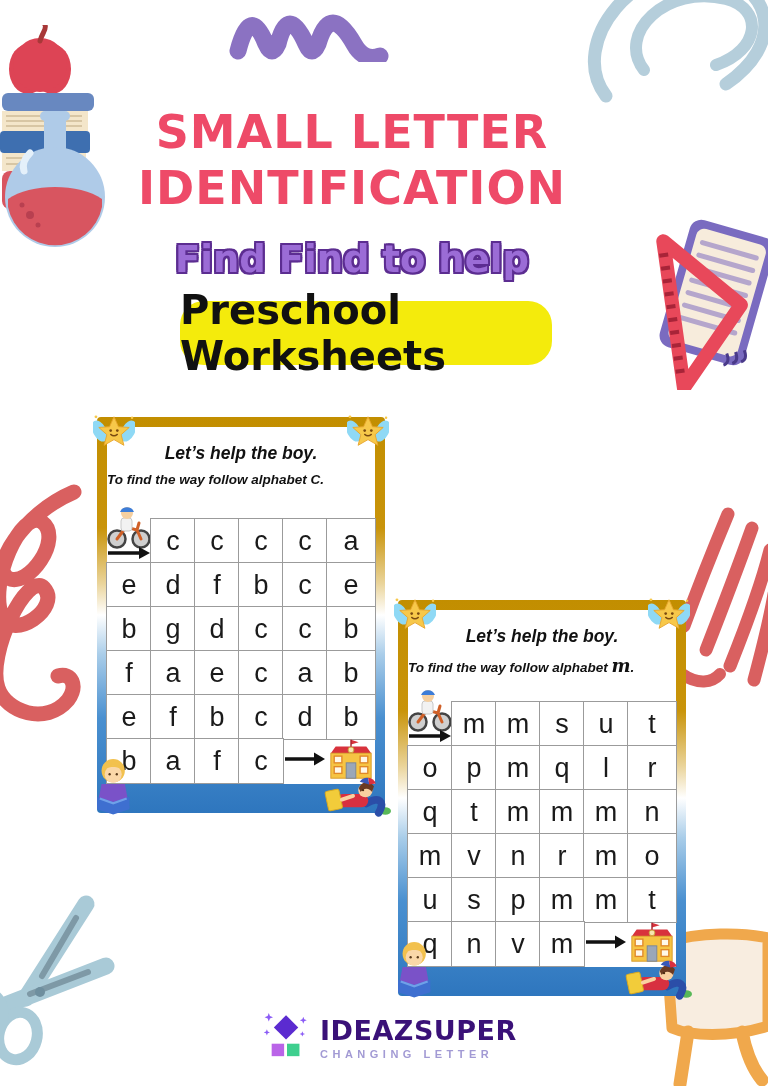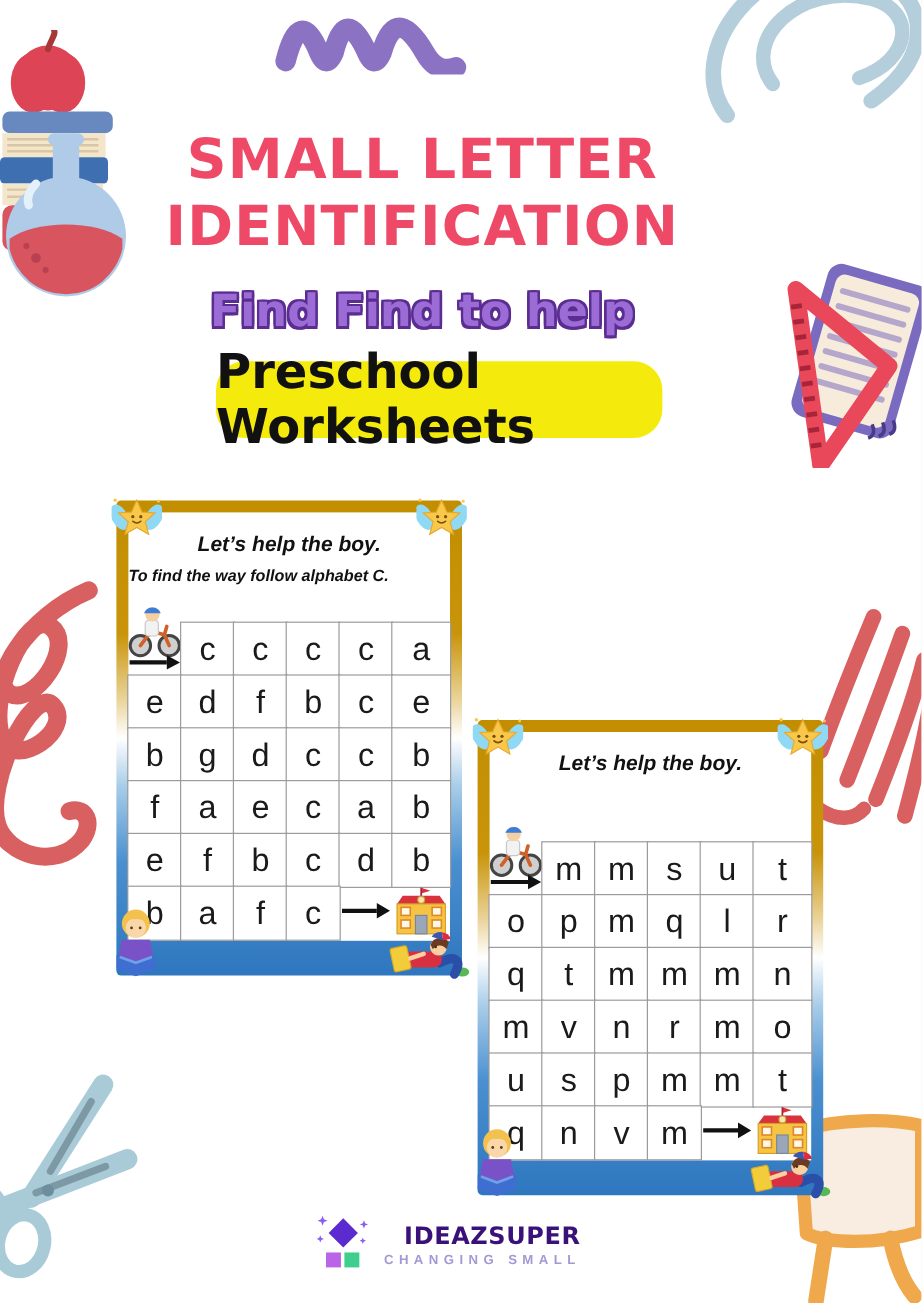--- a/index.html
+++ b/index.html
@@ -44,21 +44,21 @@
   .cell.special svg{overflow:visible;}
   .cell .bike-wrap{position:absolute;left:-1px;bottom:0;}
   .star{position:absolute;top:-4px;z-index:3;}
   .star.sl{left:-4px;} .star.sr{right:-4px;}
   .reader-left{position:absolute;left:-8px;bottom:-6px;z-index:3;}
   .reader-right{position:absolute;right:-6px;bottom:-8px;z-index:3;}
 
   
   .logo{position:absolute;left:264px;top:1012px;display:flex;align-items:center;gap:10px;}
   .logo-text{display:flex;flex-direction:column;}
-  .logo-name{font-family:"DejaVu Sans",sans-serif;font-weight:800;font-size:20px;color:#3A1178;letter-spacing:0.5px;text-align:right;}
+  .logo-name{font-family:"DejaVu Sans",sans-serif;font-weight:800;font-size:27px;color:#3A1178;letter-spacing:0.5px;text-align:right;}
   .logo-tagline{font-size:11px;font-weight:600;letter-spacing:4.5px;color:#A29AD4;margin-top:2px;}
 </style>
 </head>
 <body>
 
 <div class="canvas">
 
   <svg class="deco" style="left:0;top:25px" width="190" height="225" viewBox="0 0 190 225">
     <ellipse cx="28" cy="44" rx="19" ry="25" fill="#DD4455"></ellipse>
     <ellipse cx="52" cy="44" rx="19" ry="25" fill="#DD4455"></ellipse>
@@ -293,20 +293,21 @@
     <circle cx="18.5" cy="18.5" r="1.4" fill="#7A4A10"></circle>
     <circle cx="25.5" cy="18.5" r="1.4" fill="#7A4A10"></circle>
     <path d="M18.5 22.5 Q22 25.5 25.5 22.5" stroke="#7A4A10" stroke-width="1.4" fill="none" stroke-linecap="round"></path>
     <circle cx="3" cy="4" r="1.5" fill="#F7C84A"></circle>
     <circle cx="41" cy="5" r="1.3" fill="#F7C84A"></circle>
   </svg>
 </span>
     <div class="card-inner">
       <div class="card-head">
         <div class="card-title">Let’s help the boy.</div>
+        <div class="card-instruction"><span>To find the way follow alphabet </span><span class="target-letter">m</span><span>.</span></div>
       </div>
       <div class="grid">
           <div class="cell special">
   <span class="bike-wrap">
     <svg width="46" height="58" viewBox="0 0 46 58">
       <circle cx="11" cy="38" r="8.5" fill="#cfcfcf" stroke="#444" stroke-width="2.5"></circle>
       <circle cx="35" cy="38" r="8.5" fill="#cfcfcf" stroke="#444" stroke-width="2.5"></circle>
       <path d="M11 38 L20 26 L31 29 L35 38 M20 26 L17 21 M31 29 L33 22" stroke="#D06028" stroke-width="3" fill="none" stroke-linecap="round"></path>
       <rect x="15" y="17" width="11" height="13" rx="3" fill="#f2f2f2" stroke="#c8c8c8" stroke-width="1"></rect>
       <circle cx="21" cy="12" r="6" fill="#F5CFA0"></circle>
@@ -408,17 +409,17 @@
       <path d="M5 1 L6.2 4.2 L9.4 5.4 L6.2 6.6 L5 9.8 L3.8 6.6 L0.6 5.4 L3.8 4.2 Z" fill="#8B5CF6"></path>
       <path d="M3 18 L3.9 20.3 L6.2 21.2 L3.9 22.1 L3 24.4 L2.1 22.1 L-0.2 21.2 L2.1 20.3 Z" fill="#8B5CF6"></path>
       <path d="M41 5 L42 7.6 L44.6 8.6 L42 9.6 L41 12.2 L40 9.6 L37.4 8.6 L40 7.6 Z" fill="#8B5CF6"></path>
       <path d="M40 20 L40.8 22 L42.8 22.8 L40.8 23.6 L40 25.6 L39.2 23.6 L37.2 22.8 L39.2 22 Z" fill="#8B5CF6"></path>
       <rect x="14" y="7" width="18" height="18" fill="#5B2BD0" transform="rotate(45 23 16)"></rect>
       <rect x="8" y="33" width="13" height="13" fill="#BA64E8"></rect>
       <rect x="24" y="33" width="13" height="13" fill="#3ECF8E"></rect>
     </svg>
     <div class="logo-text">
       <span class="logo-name">IDEAZSUPER</span>
-      <span class="logo-tagline">CHANGING SMALL</span>
+      <span class="logo-tagline">CHANGING LETTER</span>
     </div>
   </div>
 
 </div>
 
 </body></html>

